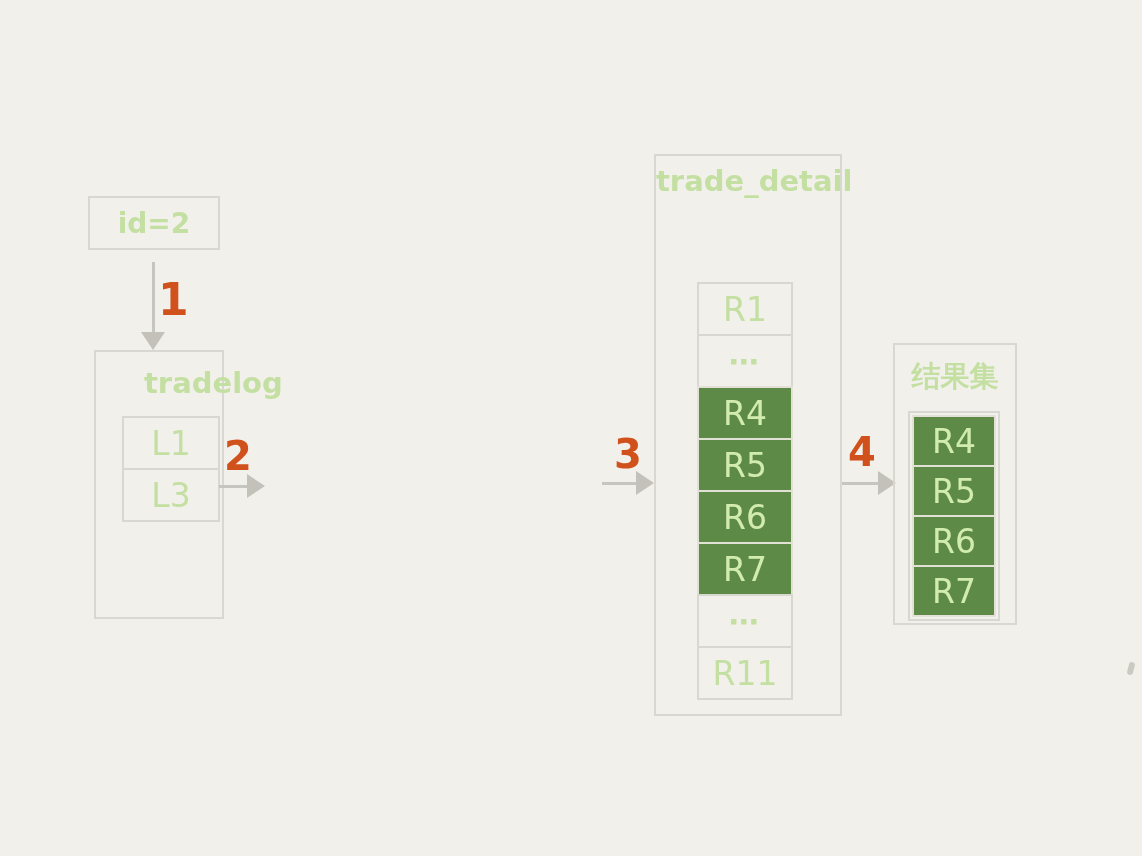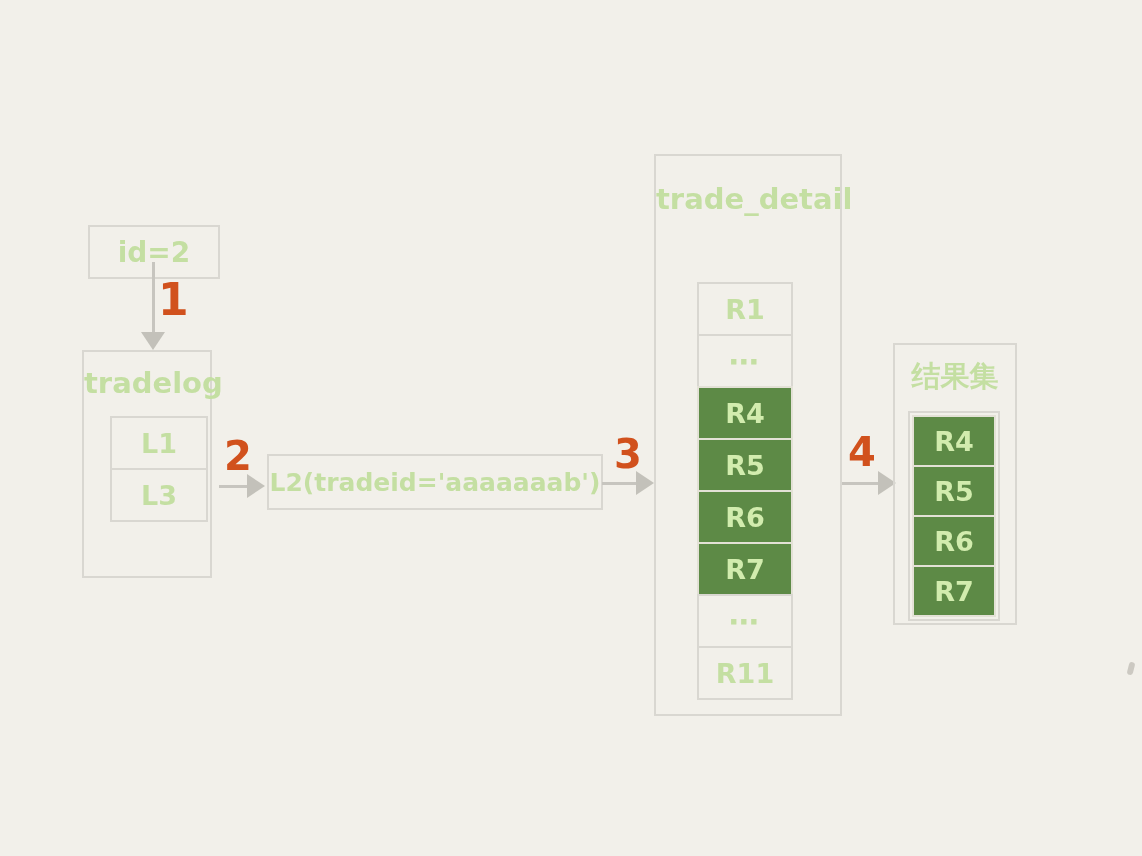--- a/index.html
+++ b/index.html
@@ -7,59 +7,59 @@
     position:relative; width:1142px; height:856px; background:#f2f0ea;
     font-family:"DejaVu Sans", sans-serif; overflow:hidden;
   }
   .box { position:absolute; border:2px solid #d9d7d1; box-sizing:border-box; background:transparent; }
   .box-title { text-align:center; color:#c4dfa2; font-size:29px; font-weight:bold; }
   .center-label { width:100%; height:100%; display:flex; align-items:center; justify-content:center;
                   color:#c4dfa2; font-weight:bold; }
   .rows { position:absolute; }
   .cell { height:54px; margin-top:-2px; border:2px solid #d9d7d1; box-sizing:border-box;
           display:flex; align-items:center; justify-content:center;
-          font-size:27px; font-weight:bold; color:#c4dfa2; background:transparent; }
+          font-size:33px; font-weight:normal; color:#c4dfa2; background:transparent; }
   .cell:first-child { margin-top:0; }
   .cell.hl { background:#5d8a46; color:#d2ecae; border-color:#e3e1d6; }
   .cell.dots { font-size:30px; letter-spacing:3px; font-weight:bold; }
   .hline { position:absolute; height:3px; background:#c7c5bf; }
   .vline { position:absolute; width:3px; background:#c7c5bf; }
   .ah-right { position:absolute; width:0; height:0;
               border-top:12px solid transparent; border-bottom:12px solid transparent;
               border-left:18px solid #c3c1ba; }
   .ah-down { position:absolute; width:0; height:0;
              border-left:12px solid transparent; border-right:12px solid transparent;
              border-top:18px solid #c3c1ba; }
   .step { position:absolute; color:#d1511d; font-weight:bold; font-size:44px; line-height:1; }
 
-  #id-box { left:88px; top:225px; width:132px; height:54px; }
+  #id-box { left:88px; top:196px; width:132px; height:54px; }
   #id-box .center-label { font-size:28px; }
 
   #a1-line { left:152px; top:262px; height:72px; }
   #a1-head { left:141px; top:332px; }
   #step-1 { left:158px; top:278px; }
 
-  #tradelog-box { left:82px; top:350px; width:130px; height:228px; }
+  #tradelog-box { left:94px; top:350px; width:130px; height:269px;padding-left:48px; }
   #tradelog-box .box-title { margin-top:14px; }
   #tradelog-rows { left:10px; top:64px; width:98px;margin-left:16px; }
 
   #step-2 { left:224px; top:436px; font-size:40px; }
   #a2-line { left:219px; top:485px; width:30px; }
   #a2-head { left:247px; top:474px; }
 
   #cond-box { left:267px; top:454px; width:336px; height:56px; }
   #cond-box .center-label { font-size:25px; white-space:nowrap; }
 
   #step-3 { left:614px; top:434px; font-size:40px; }
   #a3-line { left:602px; top:482px; width:36px; }
   #a3-head { left:636px; top:471px; }
 
   #detail-box { left:654px; top:154px; width:188px; height:562px; }
   #detail-box .box-title { line-height:38px; }
-  #detail-title1 { margin-top:24px; }
+  #detail-title1 { margin-top:6px; }
   #detail-rows { left:41px; top:126px; width:96px; }
 
   #step-4 { left:848px; top:432px; font-size:40px; }
   #a4-line { left:842px; top:482px; width:38px; }
   #a4-head { left:878px; top:471px; }
 
   #result-box { left:893px; top:335px; width:124px; height:282px;margin-top:8px; }
   #result-box .box-title { margin-top:12px; }
   #result-stack { position:absolute; left:13px; top:66px; width:92px;
                   border:2px solid #d9d7d1; padding:2px; box-sizing:border-box; }
@@ -86,23 +86,20 @@
     <div class="rows" id="tradelog-rows">
         <div class="cell">L1</div>
         <div class="cell">L3</div>
       </div>
   </div>
 
   <div class="step" id="step-2">2</div>
   <div class="hline" id="a2-line"></div>
   <div class="ah-right" id="a2-head"></div>
 
-  <div class="box" id="cond-box">
-    <div class="center-label">L2(tradeid='aaaaaaab')</div>
-  </div>
 
   <div class="step" id="step-3">3</div>
   <div class="hline" id="a3-line"></div>
   <div class="ah-right" id="a3-head"></div>
 
   <div class="box" id="detail-box">
     <div class="box-title" id="detail-title1">trade_detail</div>
     <div class="rows" id="detail-rows">
         <div class="cell">R1</div>
         <div class="cell dots">⋯</div>

